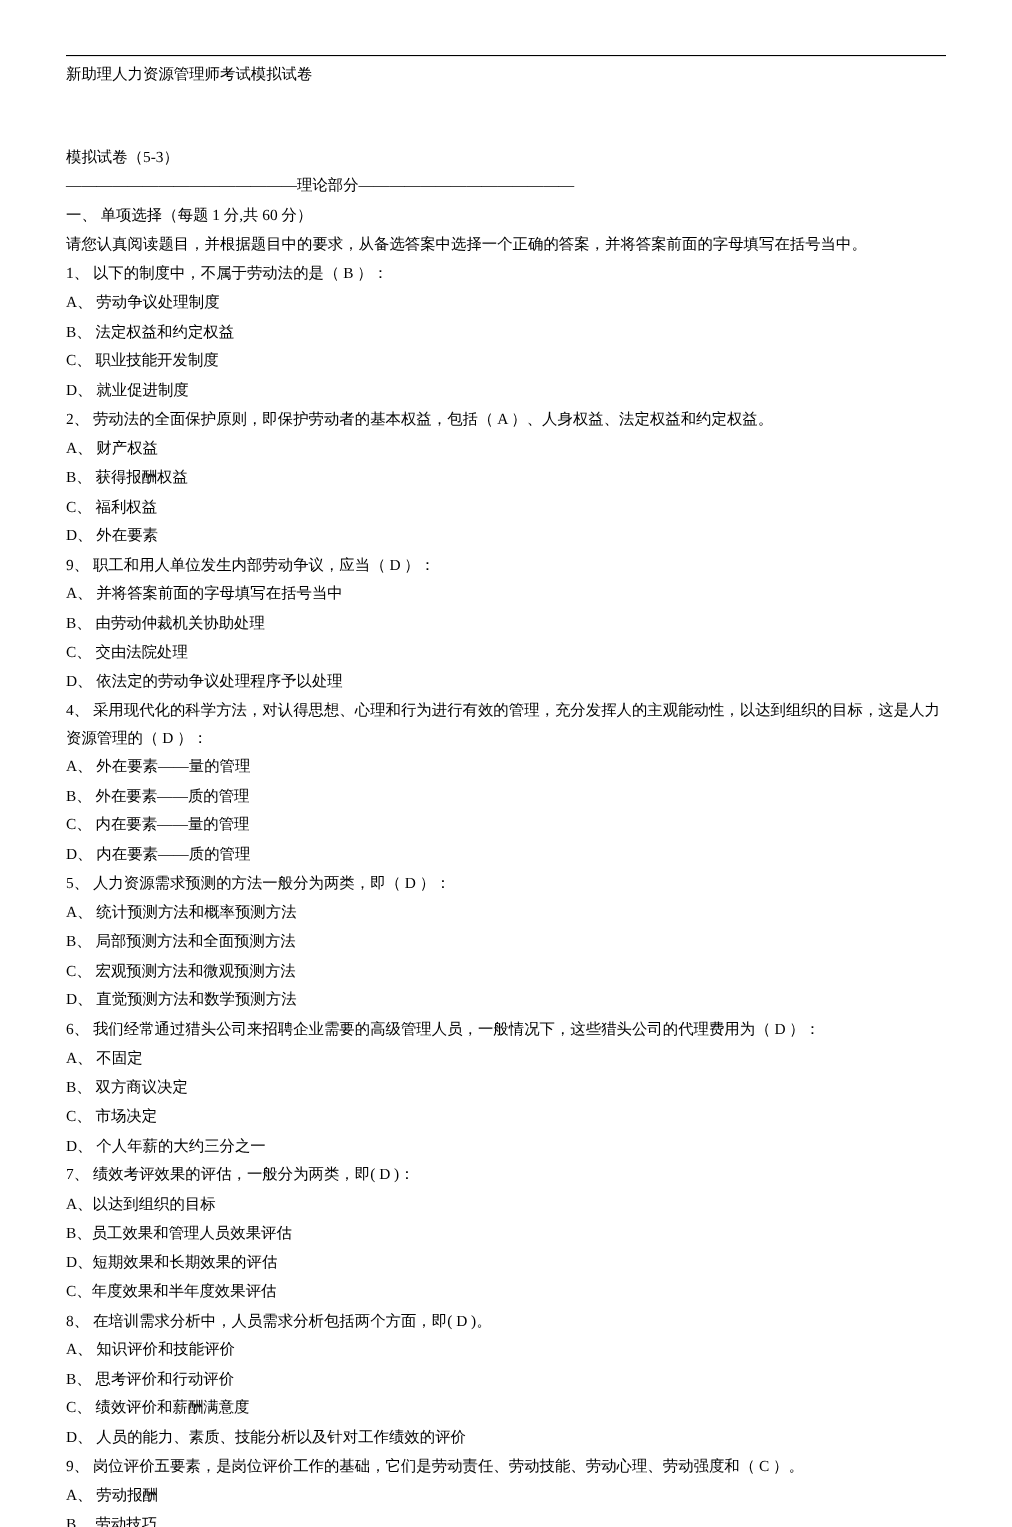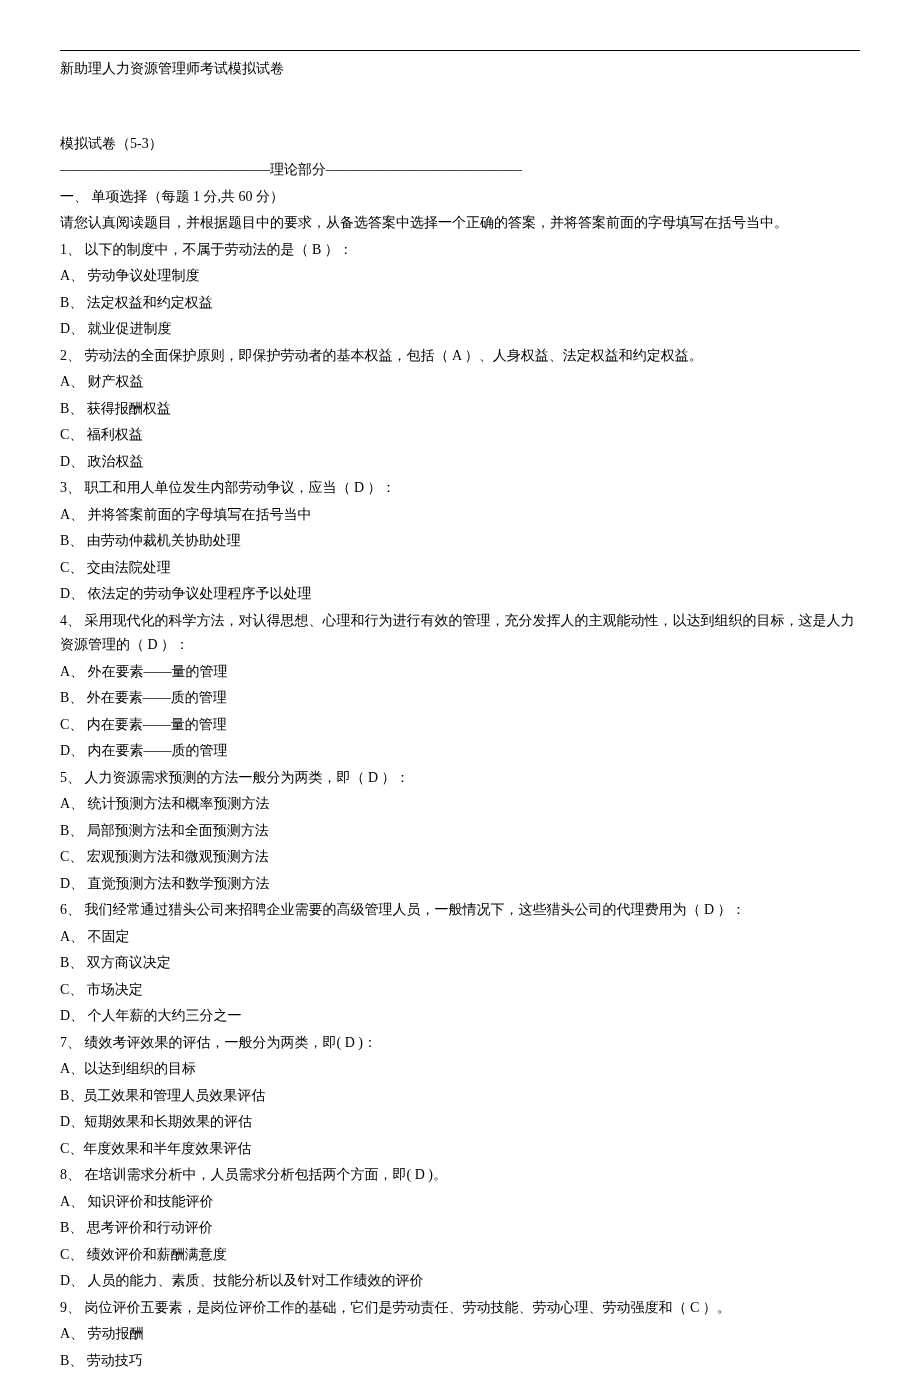--- a/index.html
+++ b/index.html
@@ -47,27 +47,28 @@
 
 <div class="subtitle">模拟试卷（5-3）</div>
 <div class="section-divider">―――――――――――――――理论部分――――――――――――――</div>
 <div class="section-head">一、 单项选择（每题 1 分,共 60 分）</div>
 <div class="instruction">请您认真阅读题目，并根据题目中的要求，从备选答案中选择一个正确的答案，并将答案前面的字母填写在括号当中。</div>
 
 <div id="questions-container">
     <div class="question-text">1、 以下的制度中，不属于劳动法的是（ B ）：</div>
     <div class="option">A、 劳动争议处理制度</div>
     <div class="option">B、 法定权益和约定权益</div>
+    <div class="option">C、 职业技能开发制度</div>
     <div class="option">D、 就业促进制度</div>
     <div class="question-text">2、 劳动法的全面保护原则，即保护劳动者的基本权益，包括（ A ）、人身权益、法定权益和约定权益。</div>
     <div class="option">A、 财产权益</div>
     <div class="option">B、 获得报酬权益</div>
     <div class="option">C、 福利权益</div>
-    <div class="option">D、 政治权益</div>
-    <div class="question-text">3、 职工和用人单位发生内部劳动争议，应当（ D ）：</div>
+    <div class="option">D、 外在要素</div>
+    <div class="question-text">9、 职工和用人单位发生内部劳动争议，应当（ D ）：</div>
     <div class="option">A、 并将答案前面的字母填写在括号当中</div>
     <div class="option">B、 由劳动仲裁机关协助处理</div>
     <div class="option">C、 交由法院处理</div>
     <div class="option">D、 依法定的劳动争议处理程序予以处理</div>
     <div class="question-text">4、 采用现代化的科学方法，对认得思想、心理和行为进行有效的管理，充分发挥人的主观能动性，以达到组织的目标，这是人力资源管理的（ D ）：</div>
     <div class="option">A、 外在要素——量的管理</div>
     <div class="option">B、 外在要素——质的管理</div>
     <div class="option">C、 内在要素——量的管理</div>
     <div class="option">D、 内在要素——质的管理</div>
     <div class="question-text">5、 人力资源需求预测的方法一般分为两类，即（ D ）：</div>

